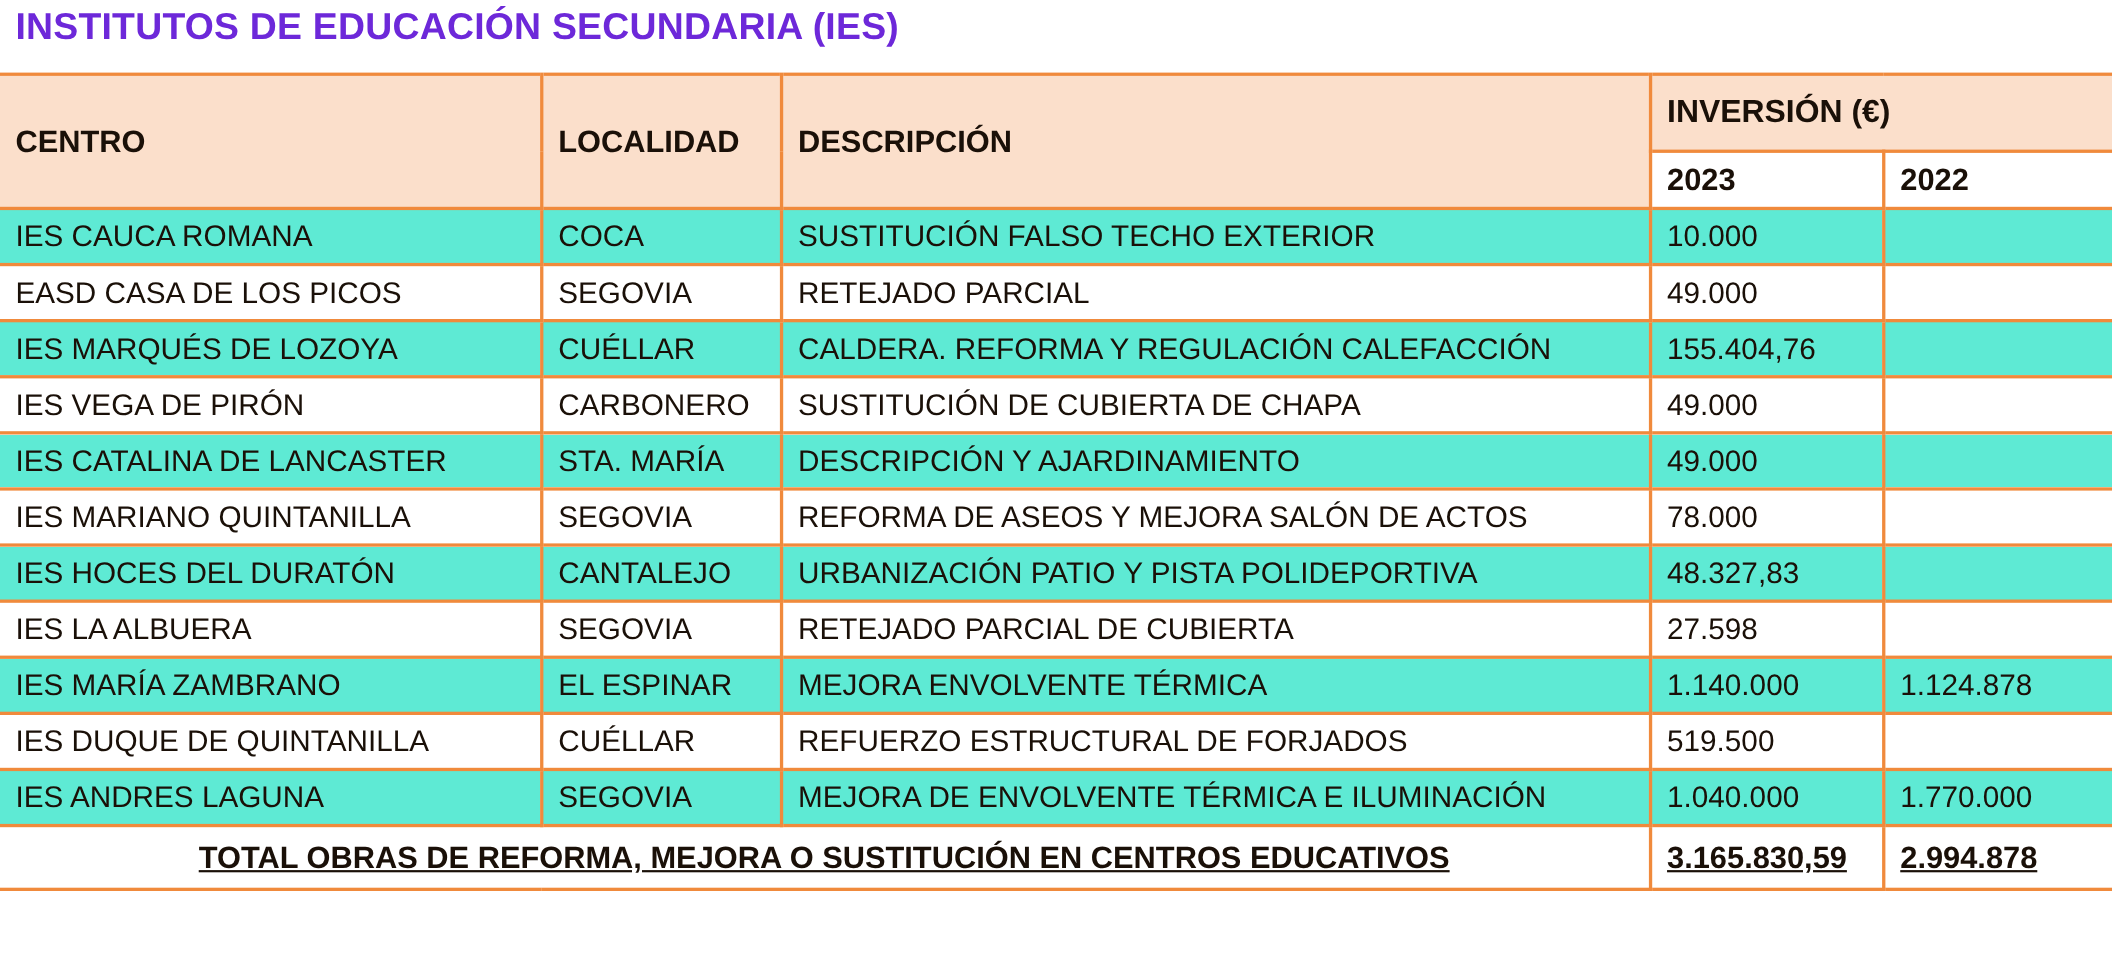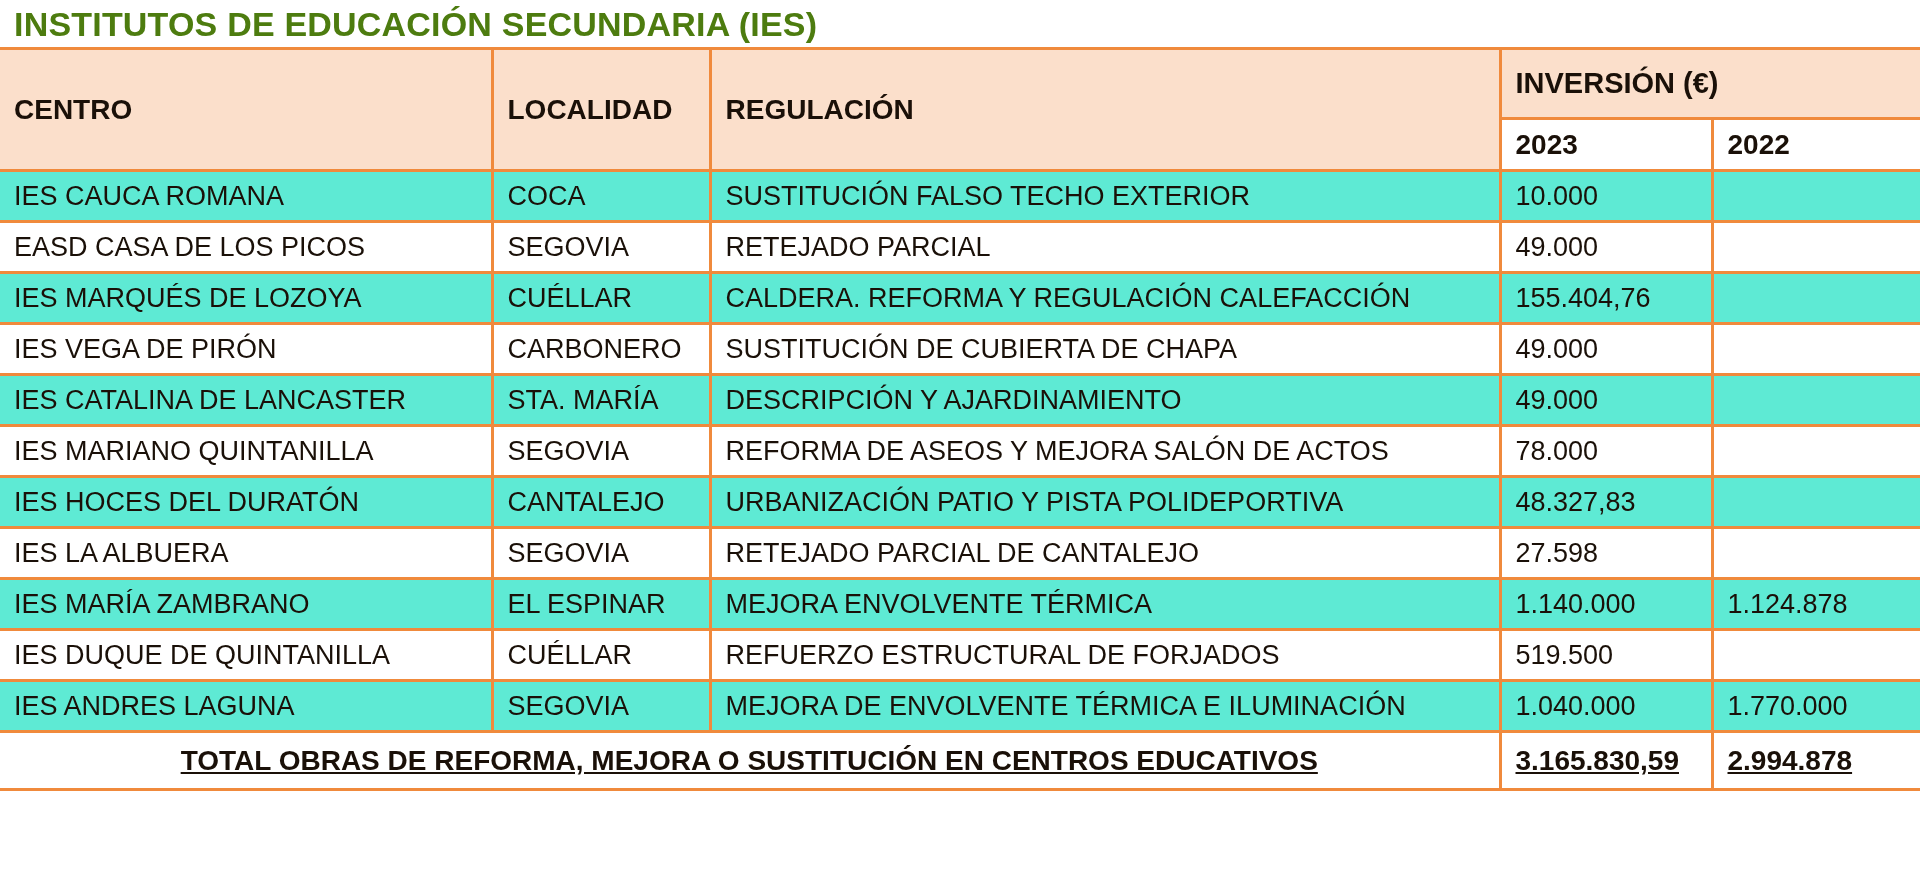--- a/index.html
+++ b/index.html
@@ -16,32 +16,33 @@
   .page {
     position: relative;
     width: 1920px;
     height: 870px;
     box-sizing: border-box;
     padding: 0;
   }
   .title {
     font-size: 34px;
     font-weight: bold;
-    color: #4d7c0f;
+    color: #6d28d9;
     letter-spacing: 0.2px;
     padding: 6px 0 4px 14px;
     line-height: 1.1;
     white-space: nowrap;
   }
   table.ies {
     border-collapse: collapse;
     table-layout: fixed;
     width: 1920px;
     border-top: 3px solid #F08A3C;
     border-bottom: 3px solid #3b82f6;
+    margin-top: 19px;
   }
   table.ies td, table.ies th {
     border-right: 3px solid #F08A3C;
     border-bottom: 3px solid #F08A3C;
     padding: 0 14px;
     box-sizing: border-box;
     font-size: 27px;
     font-weight: normal;
     color: #1a1008;
     vertical-align: middle;
@@ -106,21 +107,21 @@
       <col class="c-centro">
       <col class="c-local">
       <col class="c-desc">
       <col class="c-y2023">
       <col class="c-y2024">
     </colgroup>
     <thead>
       <tr class="hdr-row-1">
         <td class="hdr-cell" rowspan="2">CENTRO</td>
         <td class="hdr-cell" rowspan="2">LOCALIDAD</td>
-        <td class="hdr-cell" rowspan="2">REGULACIÓN</td>
+        <td class="hdr-cell" rowspan="2">DESCRIPCIÓN</td>
         <td class="hdr-span" colspan="2">INVERSIÓN (€)</td>
       </tr>
       <tr class="hdr-row-2">
         <td class="hdr-year">2023</td>
         <td class="hdr-year">2022</td>
       </tr>
     </thead>
     <tbody id="rows-body">
         <tr class="data-row row-odd">
           <td>IES CAUCA ROMANA</td>
@@ -167,21 +168,21 @@
         <tr class="data-row row-odd">
           <td>IES HOCES DEL DURATÓN</td>
           <td>CANTALEJO</td>
           <td>URBANIZACIÓN PATIO Y PISTA POLIDEPORTIVA</td>
           <td class="num">48.327,83</td>
           <td class="num"></td>
         </tr>
         <tr class="data-row row-even">
           <td>IES LA ALBUERA</td>
           <td>SEGOVIA</td>
-          <td>RETEJADO PARCIAL DE CANTALEJO</td>
+          <td>RETEJADO PARCIAL DE CUBIERTA</td>
           <td class="num">27.598</td>
           <td class="num"></td>
         </tr>
         <tr class="data-row row-odd">
           <td>IES MARÍA ZAMBRANO</td>
           <td>EL ESPINAR</td>
           <td>MEJORA ENVOLVENTE TÉRMICA</td>
           <td class="num">1.140.000</td>
           <td class="num">1.124.878</td>
         </tr>

